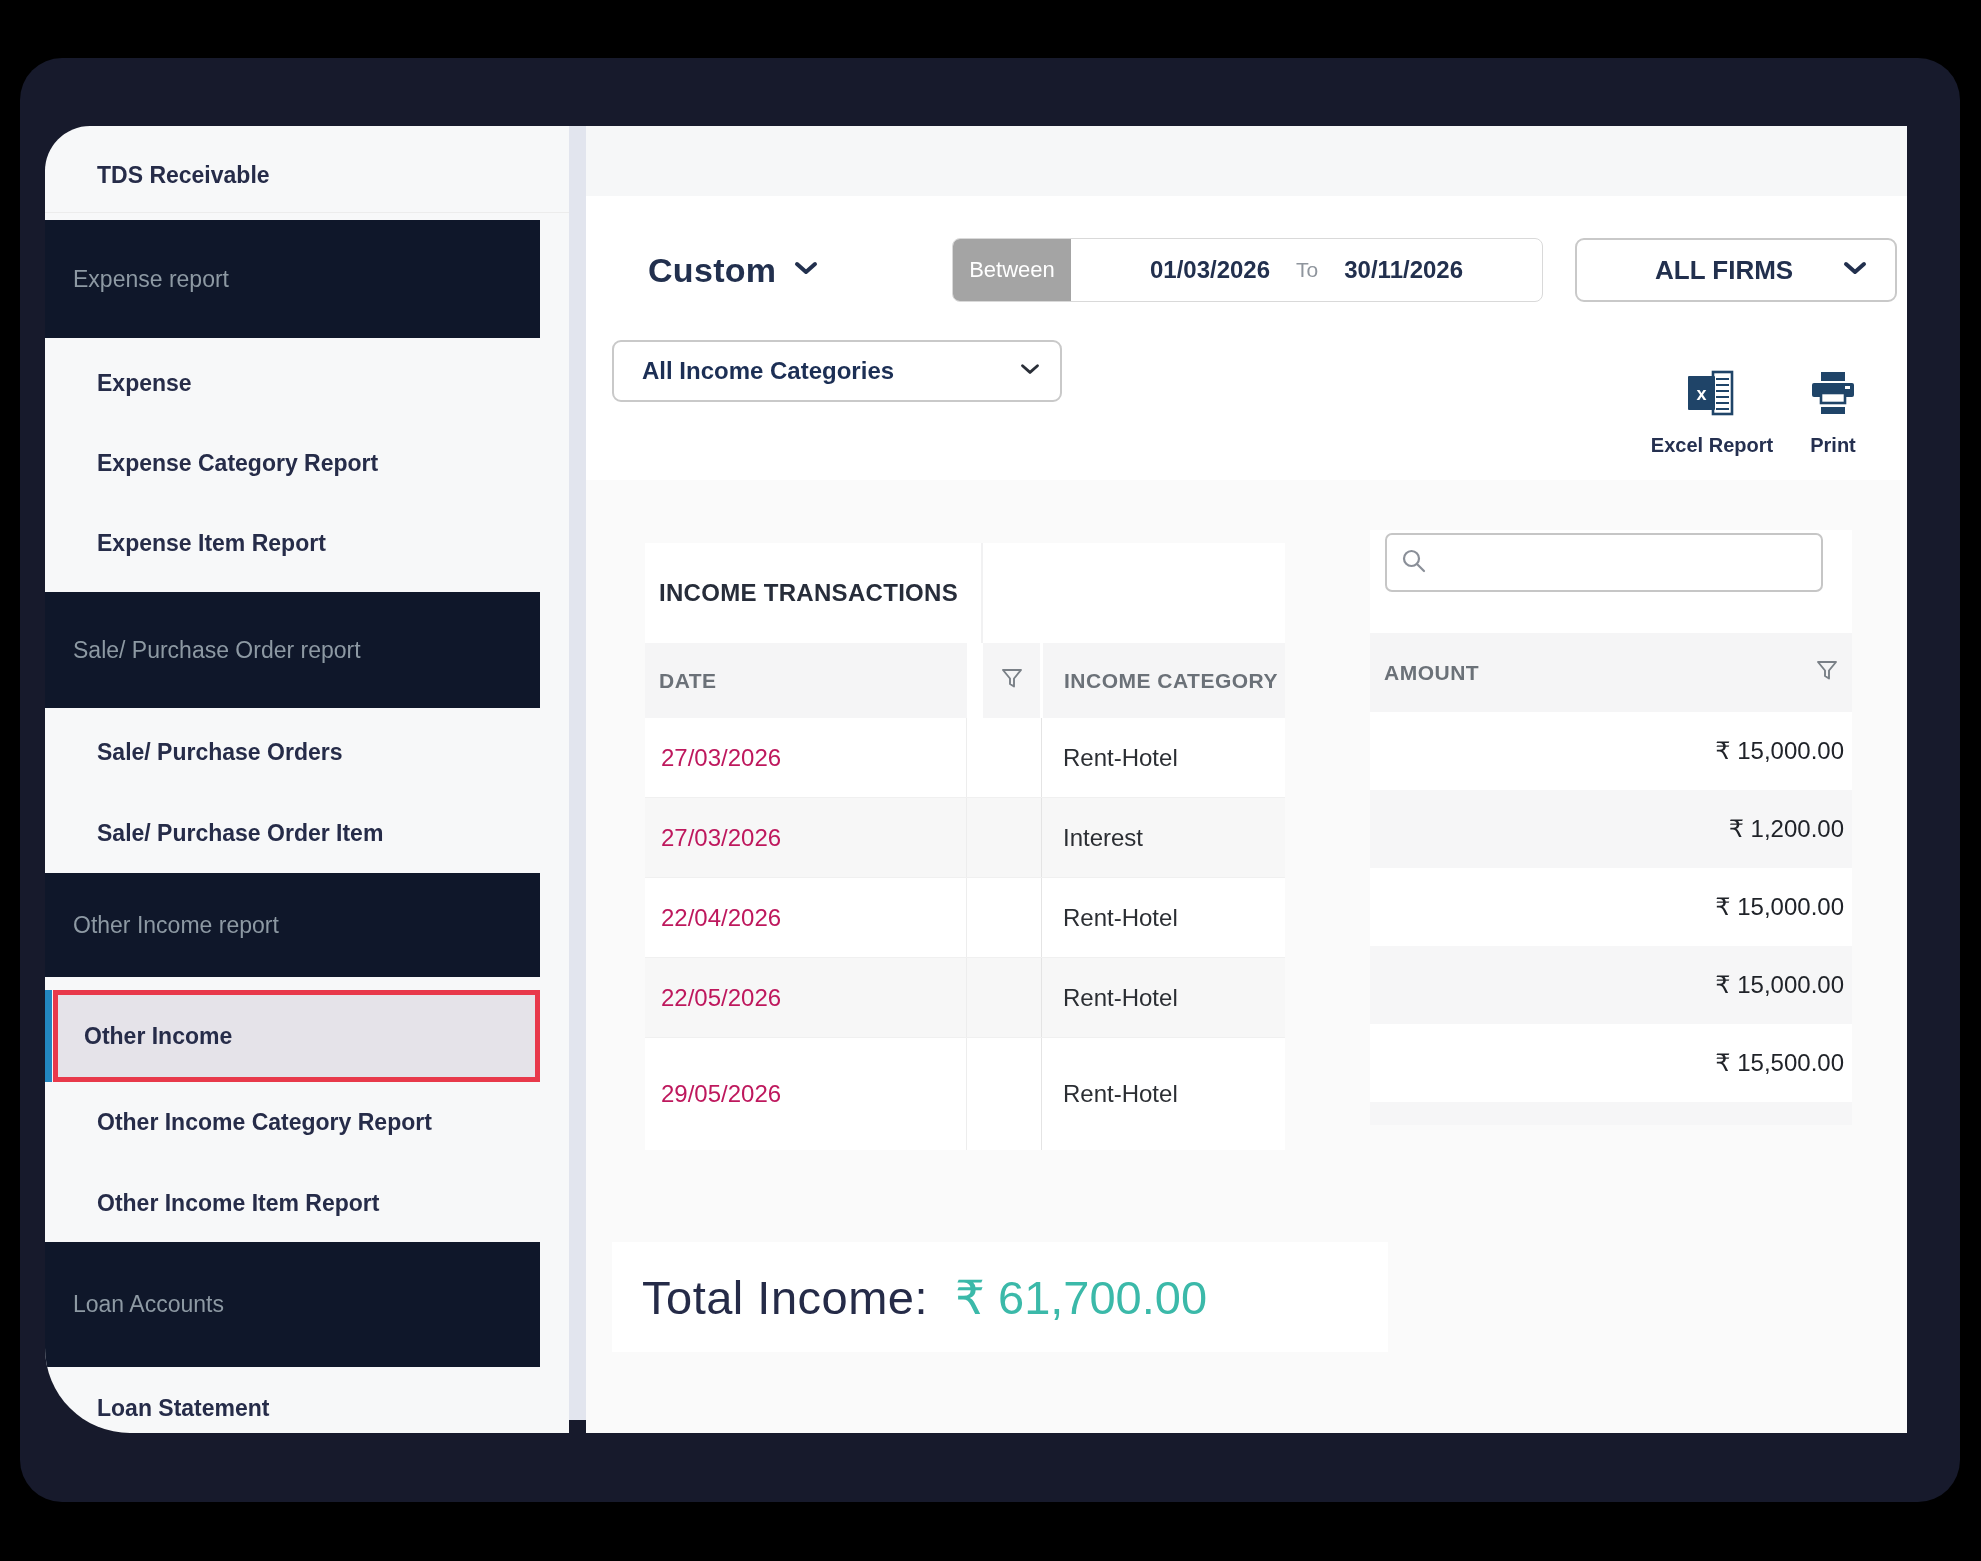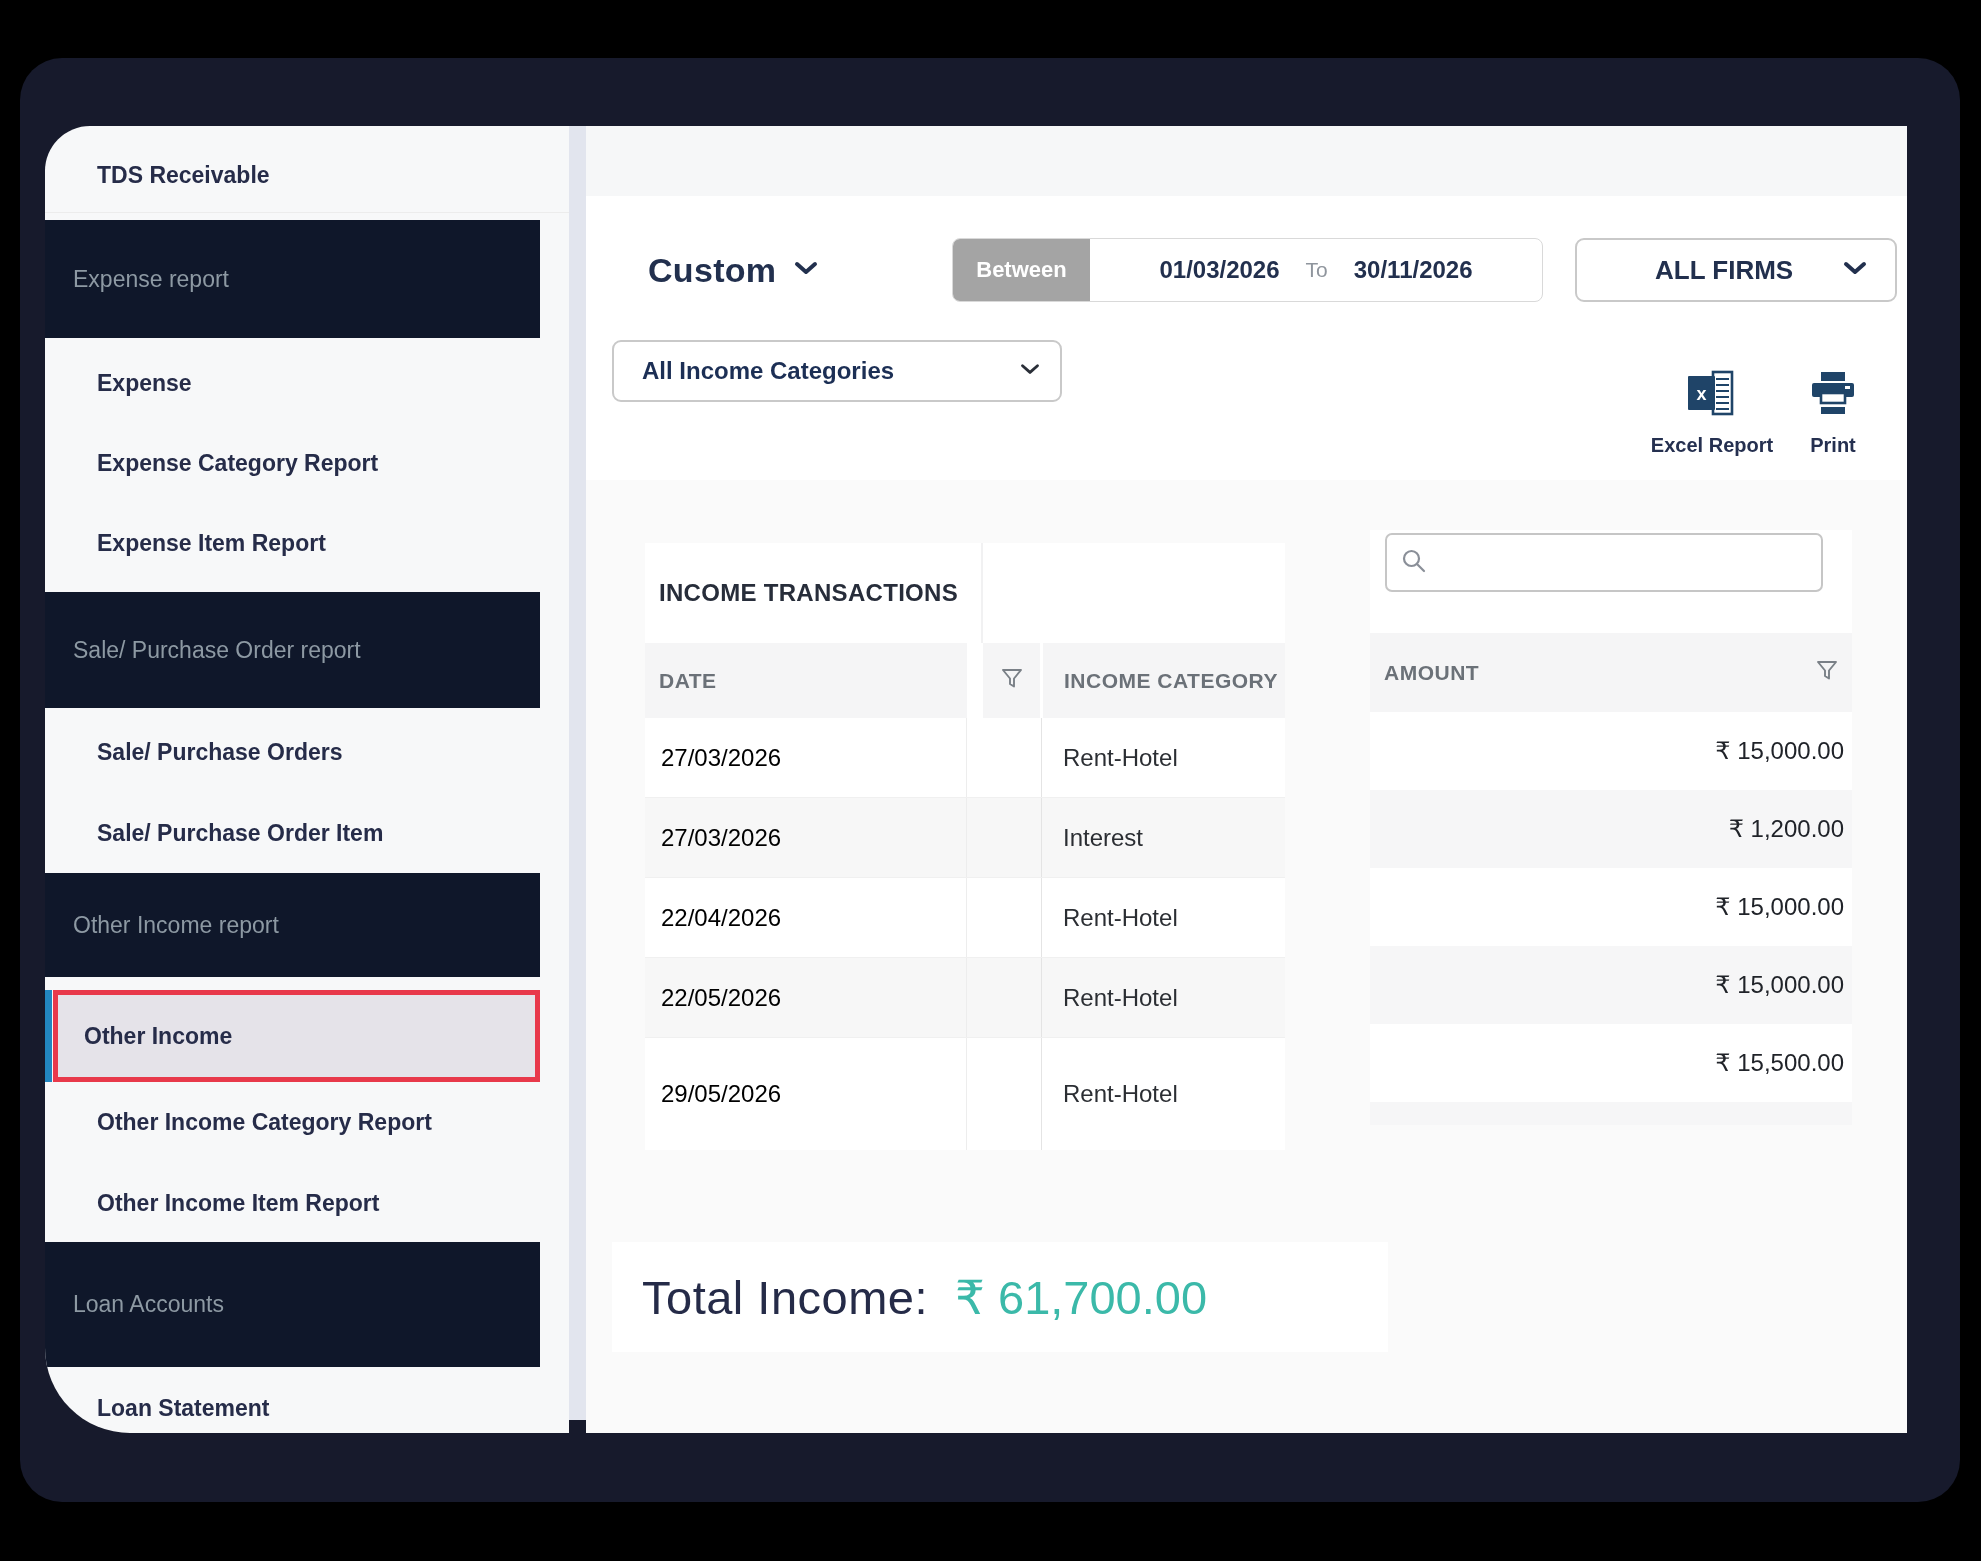--- a/index.html
+++ b/index.html
@@ -45,21 +45,21 @@
   .filter-band{position:absolute;left:0;top:70px;width:1321px;height:284px;background:#ffffff;}
   .custom-wrap{
     position:absolute;left:62px;top:112px;height:64px;display:flex;align-items:center;gap:18px;cursor:pointer;
   }
   .custom-label{font-size:34px;font-weight:700;color:#22304e;letter-spacing:.3px;}
   .between-group{
     position:absolute;left:366px;top:112px;height:64px;width:591px;display:flex;
     border:1px solid #d9d9d9;border-radius:8px;box-sizing:border-box;overflow:hidden;background:#fff;
   }
   .between-btn{
-    width:137px;background:#a4a4a4;color:#fff;font-size:22px;font-weight:700;
+    width:118px;background:#a4a4a4;color:#fff;font-size:22px;font-weight:400;
     display:flex;align-items:center;justify-content:center;cursor:pointer;flex:none;
   }
   .date-zone{flex:1;display:flex;align-items:center;justify-content:center;gap:26px;}
   .date-val{font-size:24px;font-weight:700;color:#22304e;cursor:text;}
   .to-label{font-size:21px;color:#8f959d;}
   .select-box{
     background:#fff;border:2px solid #c9c9c9;border-radius:9px;box-sizing:border-box;
     display:flex;align-items:center;cursor:pointer;
   }
   .firms-select{position:absolute;left:989px;top:112px;width:322px;height:64px;padding:0 28px 0 38px;}
@@ -84,21 +84,21 @@
   .lc-hcell{position:absolute;top:0;height:75px;background:#f5f5f6;display:flex;align-items:center;box-sizing:border-box;}
   .hc-date{left:0;width:322px;padding-left:14px;}
   .hc-filter{left:338px;width:57px;justify-content:center;cursor:pointer;}
   .hc-cat{left:398px;width:242px;padding-left:21px;}
   .hdr-label{font-size:21px;font-weight:700;color:#6b7178;letter-spacing:.5px;white-space:nowrap;}
   .lc-rows{position:absolute;left:0;top:175px;width:640px;}
   .lrow{display:flex;width:640px;height:80px;border-bottom:1px solid #f0f0f0;box-sizing:border-box;}
   .lrow.tall{height:112px;border-bottom:none;}
   .lrow.alt{background:#f7f7f7;}
   .c-date{width:322px;display:flex;align-items:center;padding-left:16px;box-sizing:border-box;
-    border-right:1px solid #ededed;font-size:24px;color:#000000;}
+    border-right:1px solid #ededed;font-size:24px;color:#be185d;}
   .c-gap{width:75px;border-right:1px solid #e4e4e4;box-sizing:border-box;}
   .c-cat{flex:1;display:flex;align-items:center;padding-left:21px;font-size:24px;color:#2b2e33;}
   .right-card{position:absolute;left:784px;top:404px;width:482px;height:595px;background:#fff;}
   .search-box{
     position:absolute;left:15px;top:3px;width:438px;height:59px;box-sizing:border-box;
     border:2px solid #c6c6c6;border-radius:7px;background:#fff;display:flex;align-items:center;padding-left:14px;
   }
   .search-input{border:none;outline:none;flex:1;height:40px;font-size:22px;color:#2b2e33;background:transparent;margin-left:10px;}
   .rc-header{
     position:absolute;left:0;top:103px;width:482px;height:79px;background:#f5f5f6;

